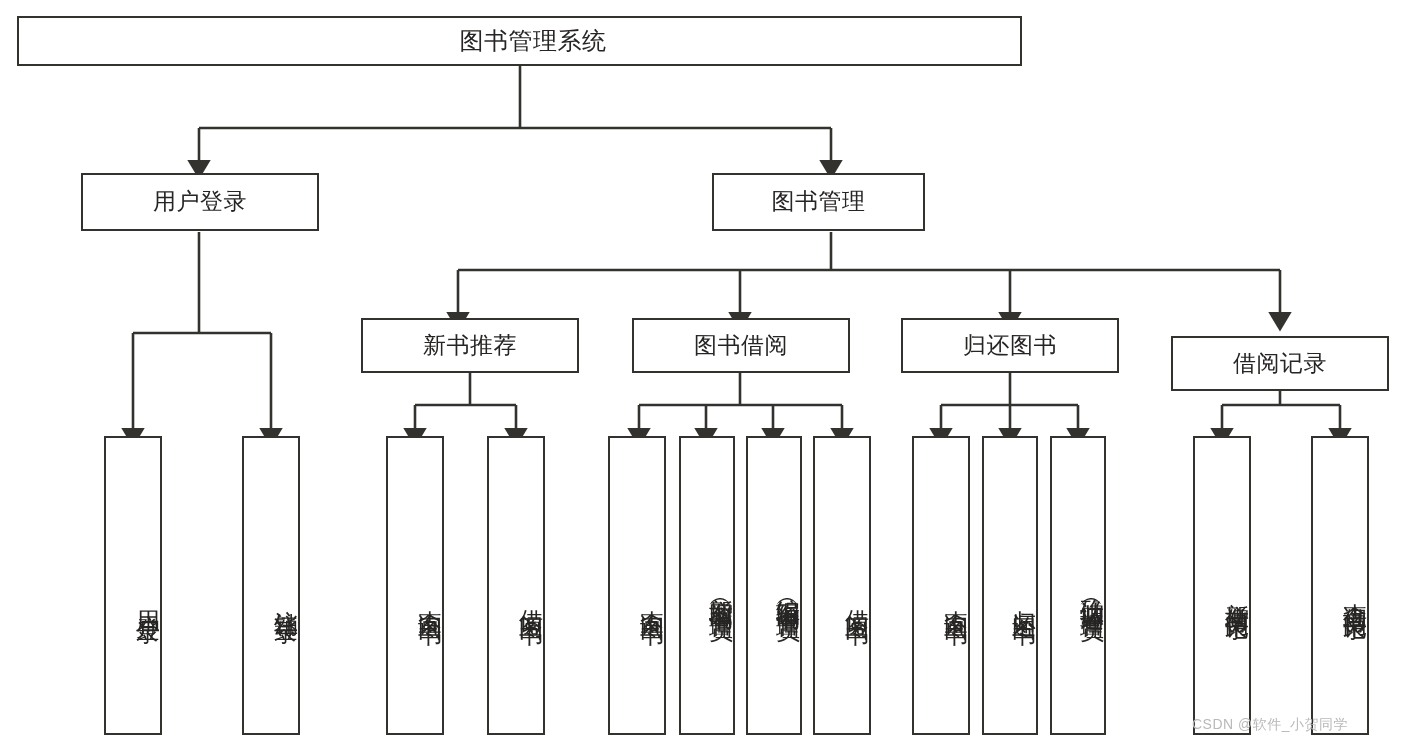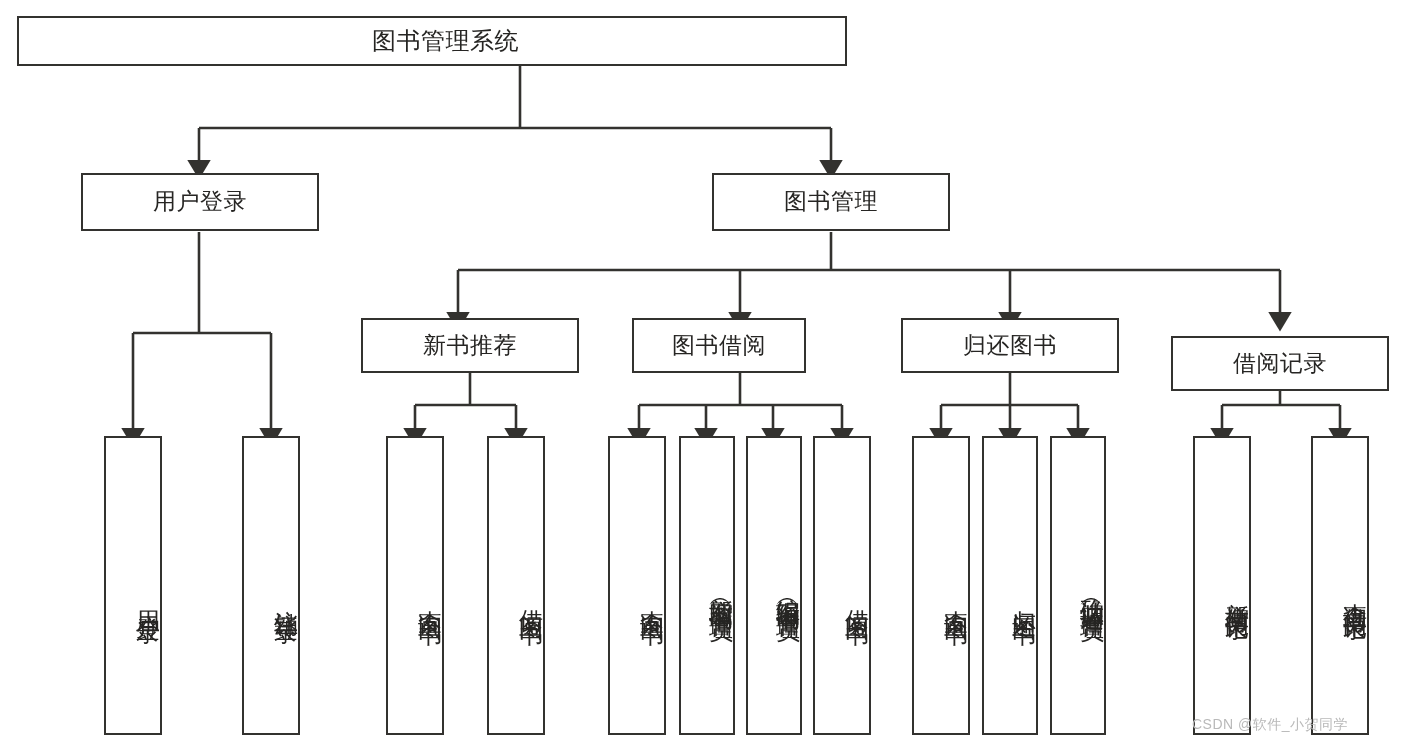--- a/index.html
+++ b/index.html
@@ -114,27 +114,27 @@
       <path d="M1010,405 L1010,432" marker-end="url(#arrow)"></path>
       <path d="M1078,405 L1078,432" marker-end="url(#arrow)"></path>
 
       <path d="M1280,373 L1280,405"></path>
       <path d="M1222,405 L1340,405"></path>
       <path d="M1222,405 L1222,432" marker-end="url(#arrow)"></path>
       <path d="M1340,405 L1340,432" marker-end="url(#arrow)"></path>
     </g>
   </svg>
 
-  <div class="node horiz title" style="left:17px; top:16px; width:830px; height:50px;padding-left:27px;">图书管理系统</div>
+  <div class="node horiz title" style="left:17px; top:16px; width:1005px; height:50px;padding-left:27px;">图书管理系统</div>
 
   <div class="node horiz" style="left:81px; top:173px; width:238px; height:58px;">用户登录</div>
-  <div class="node horiz" style="left:712px; top:173px; width:238px; height:58px;">图书管理</div>
+  <div class="node horiz" style="left:712px; top:173px; width:213px; height:58px;">图书管理</div>
 
   <div class="node horiz" style="left:361px; top:318px; width:218px; height:55px;">新书推荐</div>
-  <div class="node horiz" style="left:632px; top:318px; width:174px; height:55px;">图书借阅</div>
+  <div class="node horiz" style="left:632px; top:318px; width:218px; height:55px;">图书借阅</div>
   <div class="node horiz" style="left:901px; top:318px; width:218px; height:55px;">归还图书</div>
   <div class="node horiz" style="left:1171px; top:336px; width:218px; height:55px;">借阅记录</div>
 
   <div class="node vert" style="left:104px; top:436px; width:58px; height:299px;">用户登录</div>
   <div class="node vert" style="left:242px; top:436px; width:58px; height:299px;">注销登录</div>
 
   <div class="node vert" style="left:386px; top:436px; width:58px; height:299px;">查询图书</div>
   <div class="node vert" style="left:487px; top:436px; width:58px; height:299px;">借阅图书</div>
 
   <div class="node vert" style="left:608px; top:436px; width:58px; height:299px;">查询图书</div>

